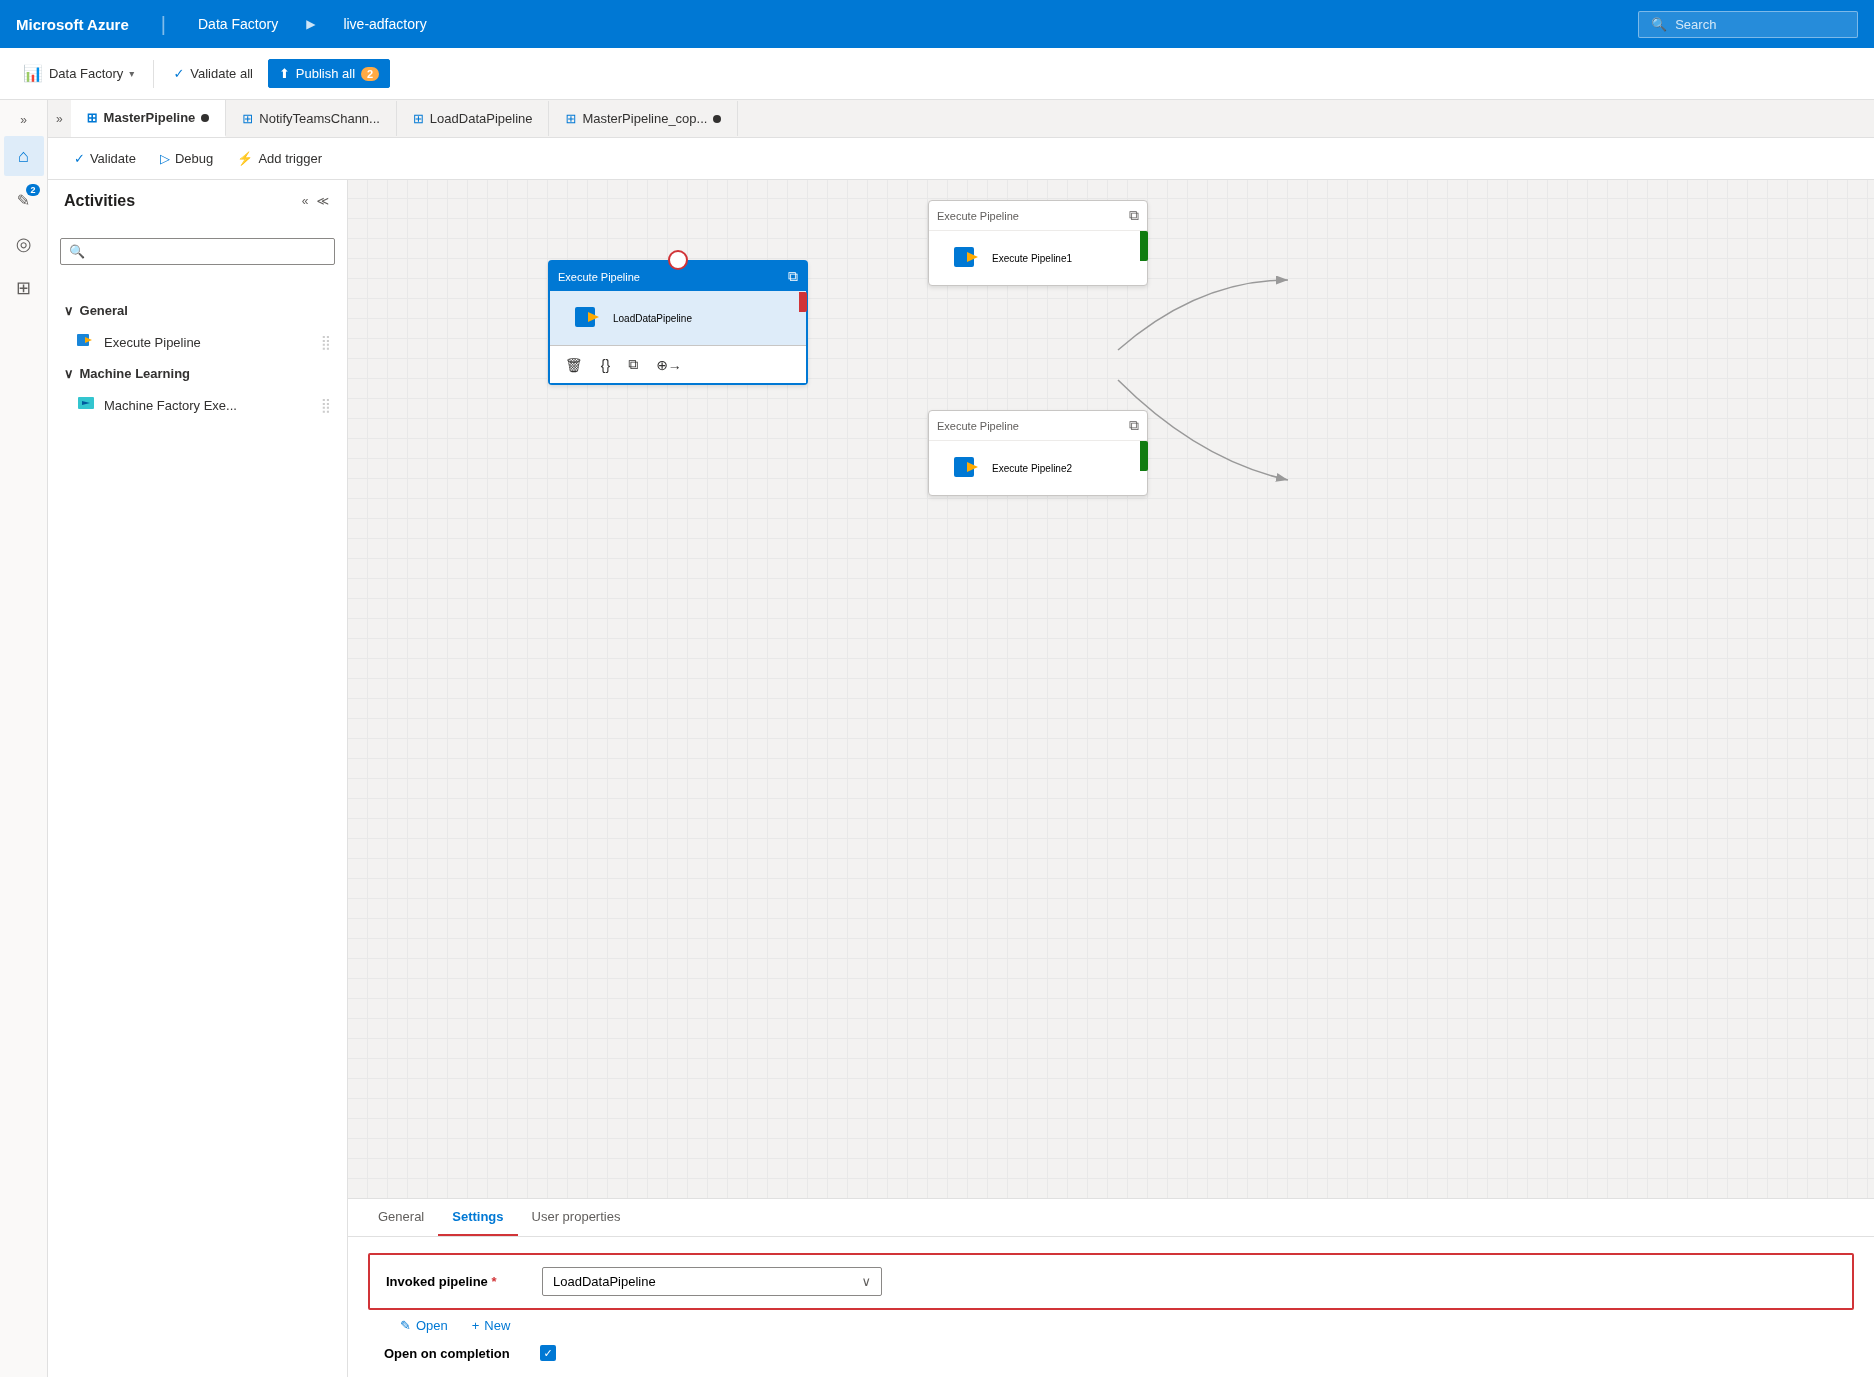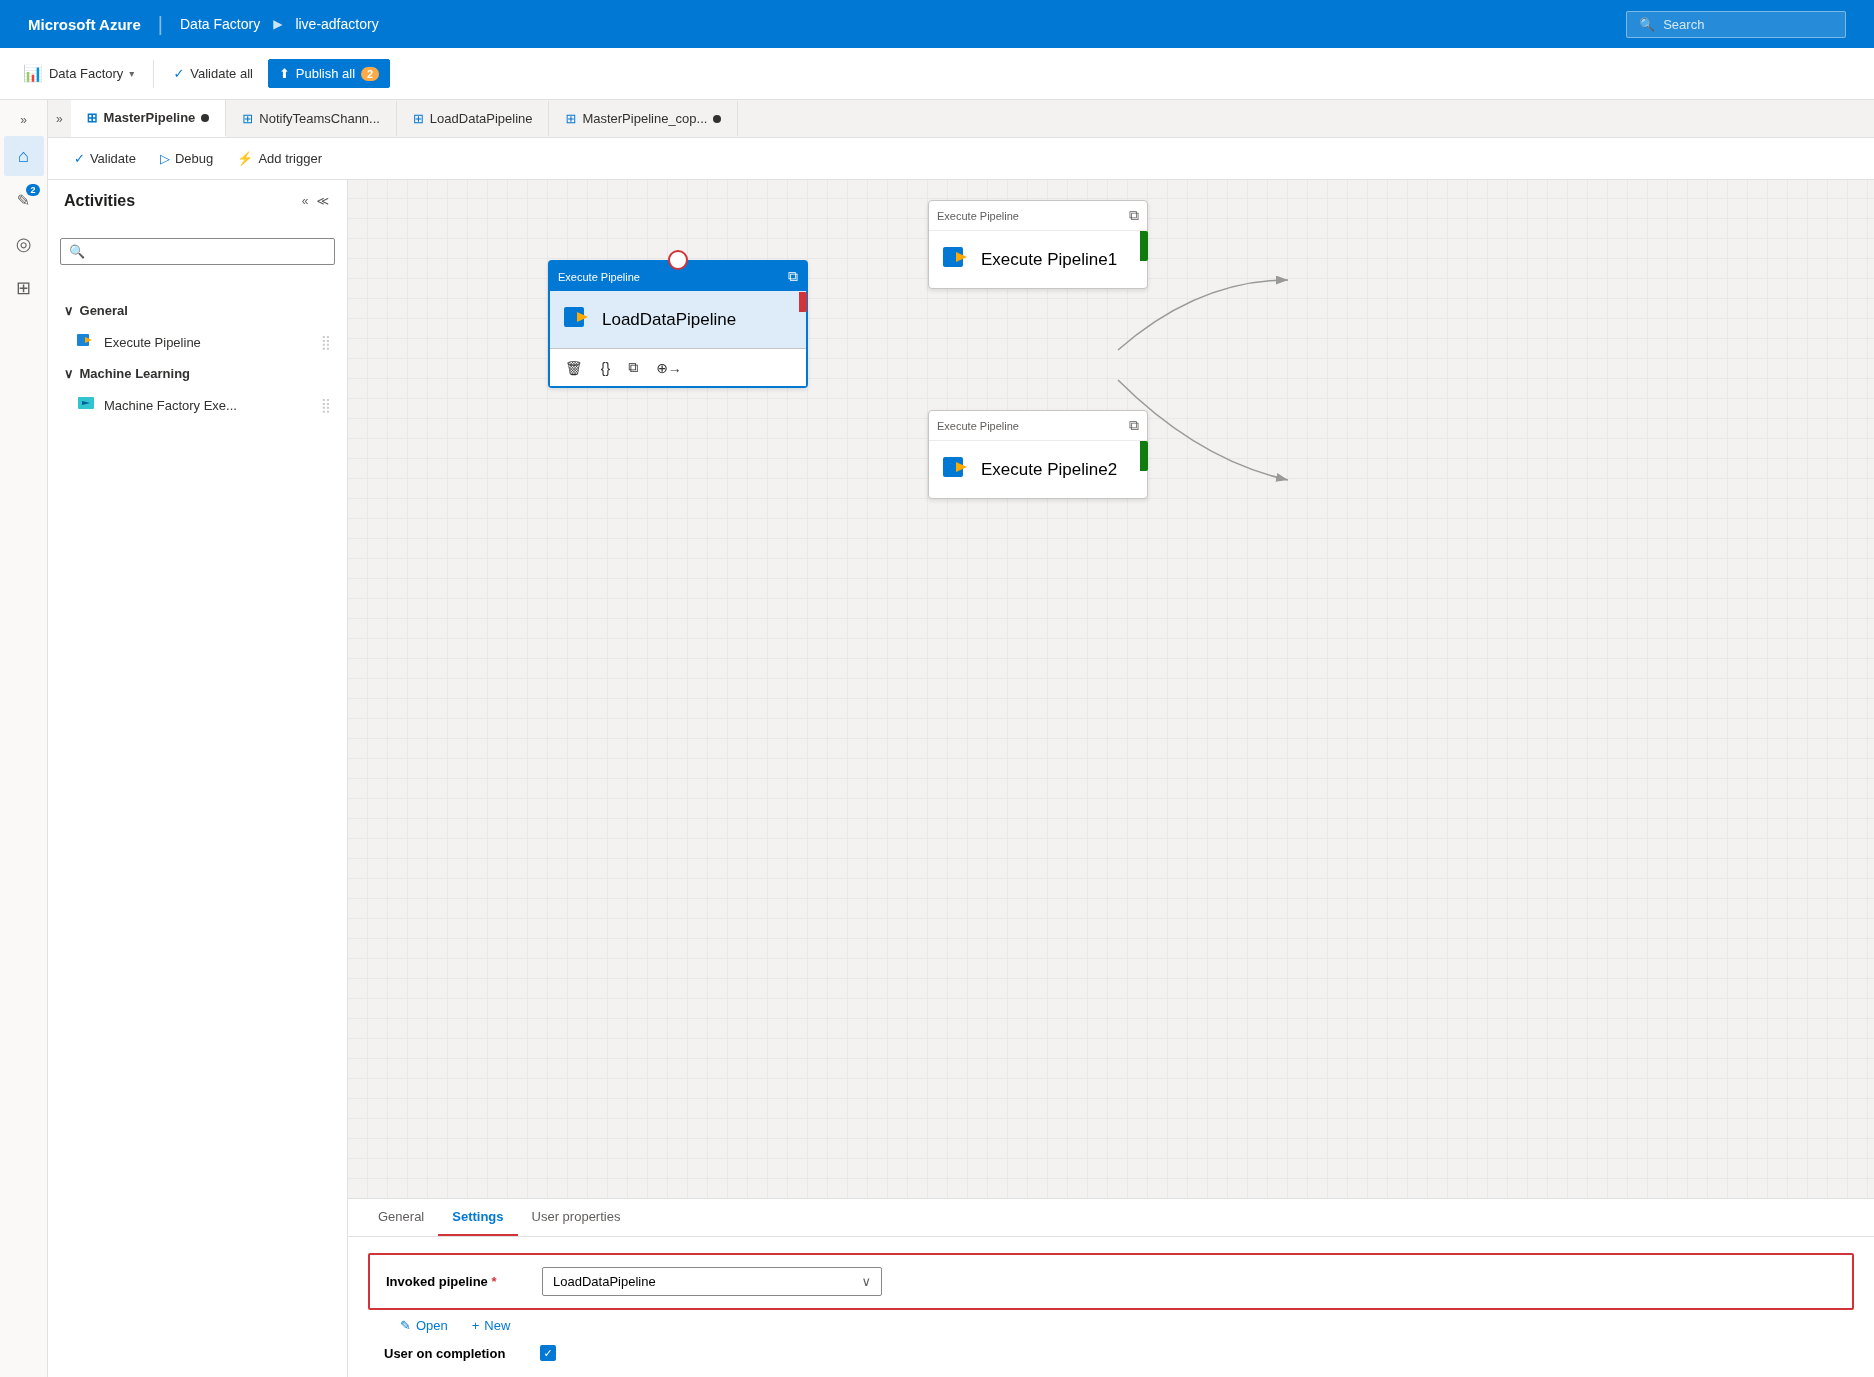--- a/index.html
+++ b/index.html
@@ -4,22 +4,22 @@
   <style>
     * { box-sizing: border-box; margin: 0; padding: 0; }
     body { font-family: 'Segoe UI', sans-serif; font-size: 13px; background: #f3f2f1; overflow: hidden; width: 1874px; height: 1377px; }
 
     
     .top-nav {
       background: #0078d4;
       height: 48px;
       display: flex;
       align-items: center;
-      padding: 0 28px;
-      gap: 13px;
+      padding: 0 16px;
+      gap: 28px;
       color: white;
     }
     .top-nav-search {
       margin-left: auto;
       background: rgba(255,255,255,0.15);
       border: 1px solid rgba(255,255,255,0.4);
       border-radius: 2px;
       padding: 5px 12px;
       color: white;
       display: flex;
@@ -302,25 +302,25 @@
     .pipeline-node-header {
       padding: 6px 8px;
       font-size: 11px;
       color: #605e5c;
       border-bottom: 1px solid #edebe9;
       display: flex;
       align-items: center;
       justify-content: space-between;
     }
     .pipeline-node-body {
-      padding: 10px 12px;
+      padding: 10px 23px;
       display: flex;
       align-items: center;
       gap: 8px;
-      font-size: 17px;
+      font-size: 10px;
       font-weight: 500;
     }
     .node-external-link {
       cursor: pointer;
       color: #605e5c;
       font-size: 14px;
     }
     .node-status-green {
       width: 8px;
       height: 30px;
@@ -731,21 +731,21 @@
                 <span style="color:#0078d4;">✎</span>
                 <span>Open</span>
               </div>
               <div class="action-link">
                 <span style="color:#0078d4;">+</span>
                 <span>New</span>
               </div>
             </div>
 
             <div class="wait-completion-row">
-              <span class="wait-completion-label">User on completion</span>
+              <span class="wait-completion-label">Open on completion</span>
               <div class="checkbox-checked">✓</div>
             </div>
           </div>
         </div>
 
       </div>
     </div>
 
   </div>
 </div>

